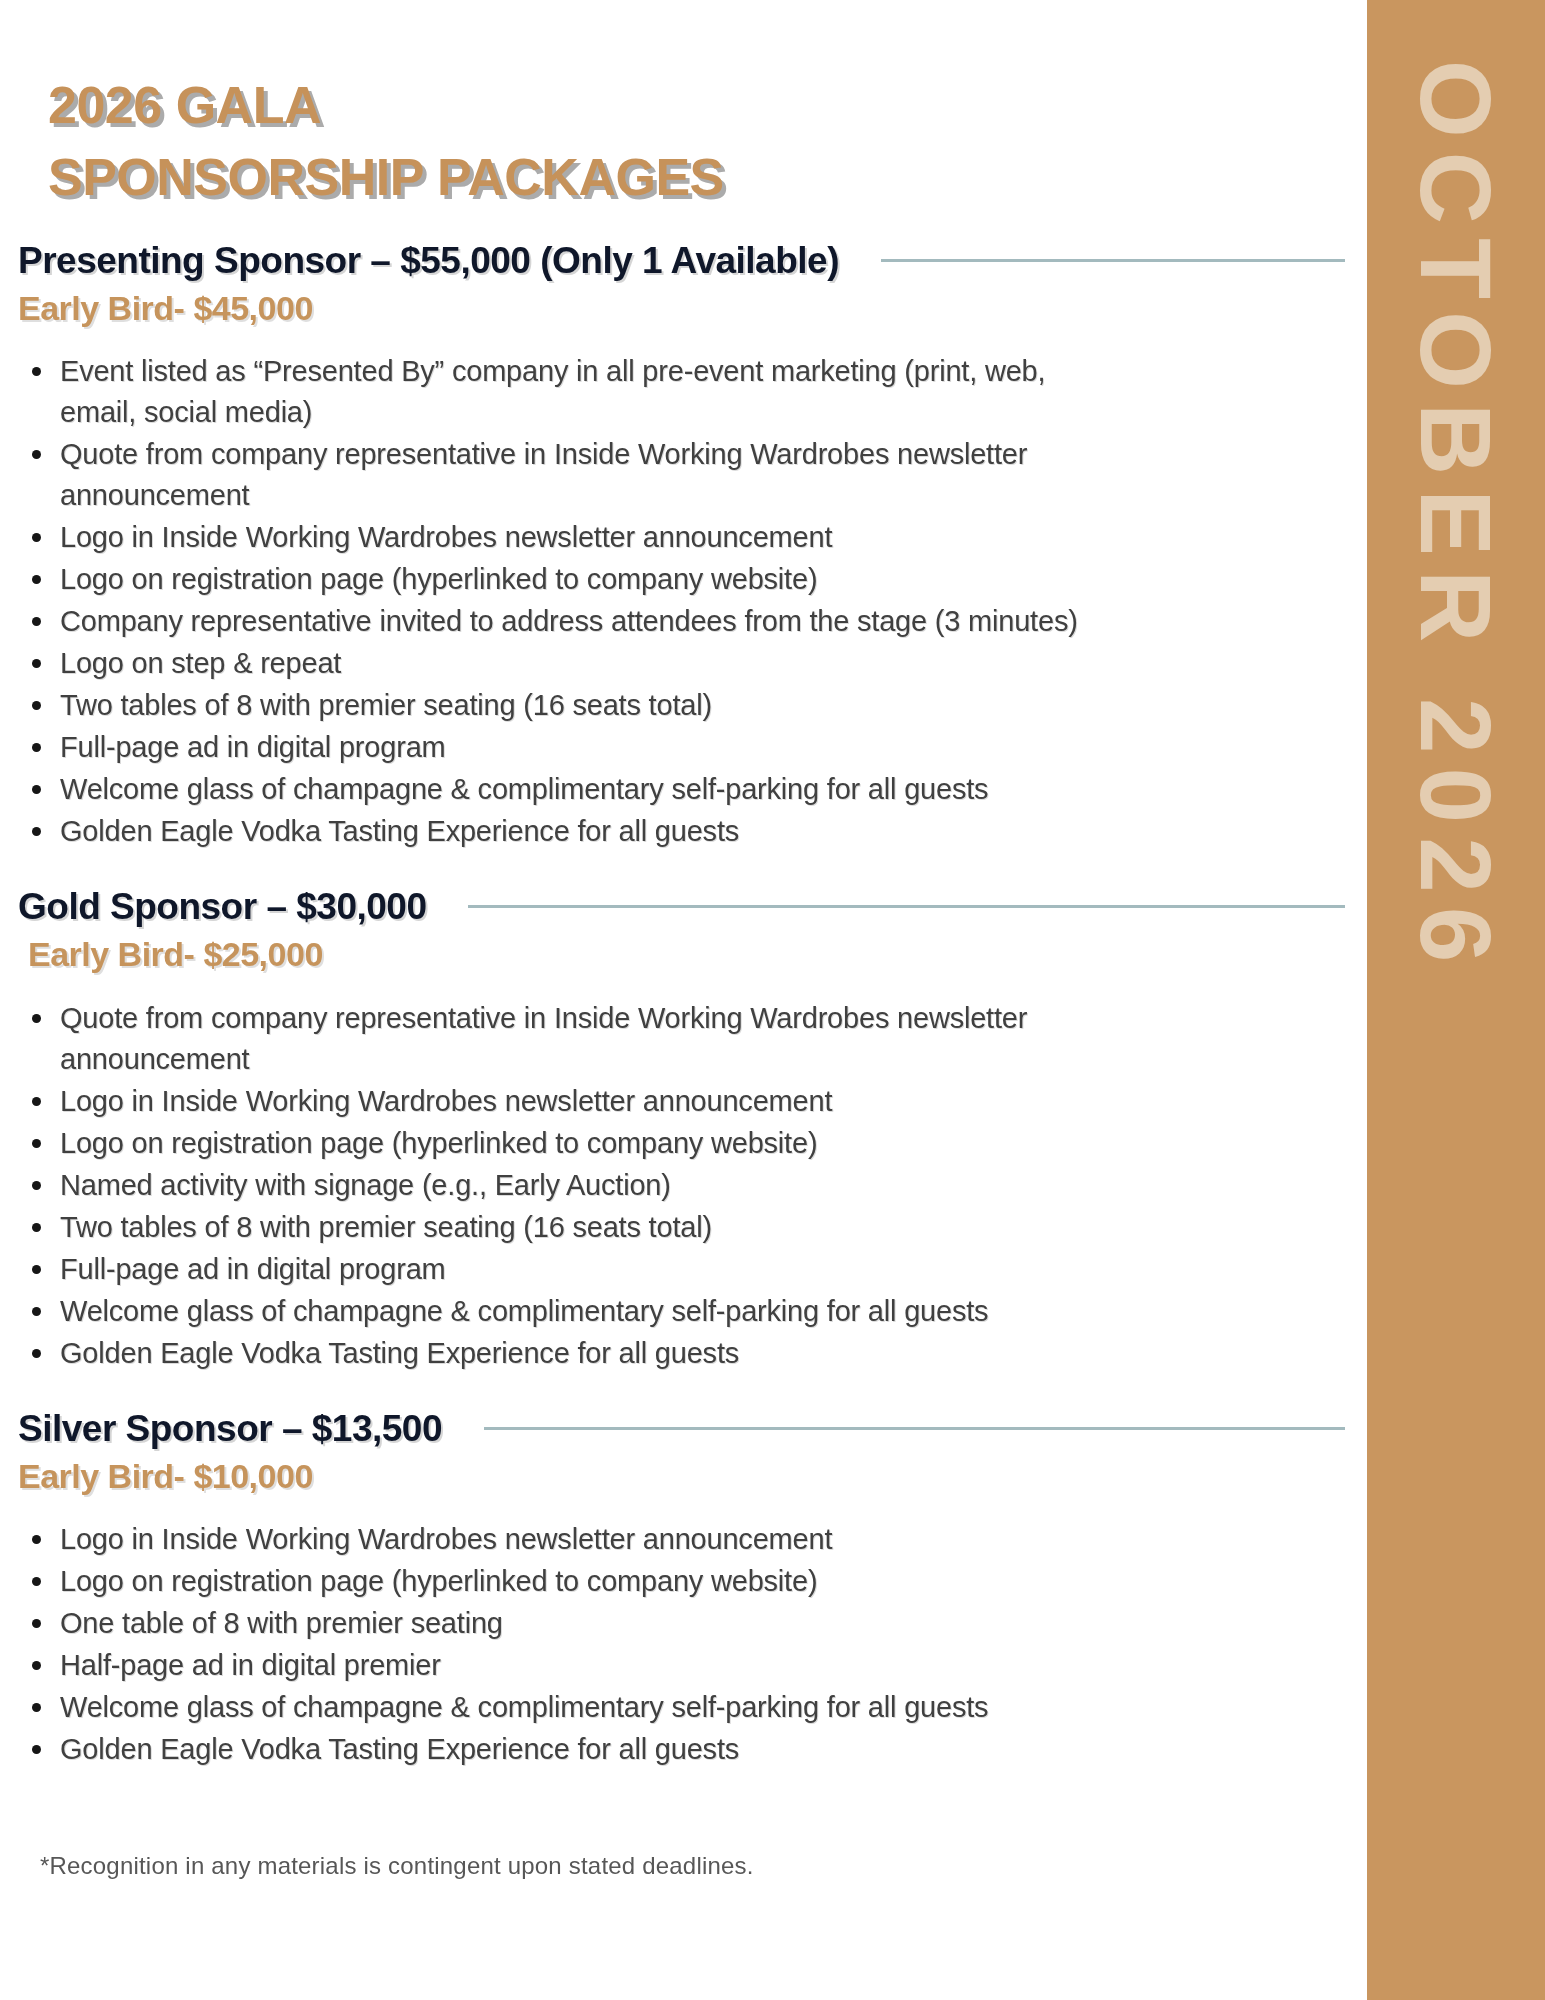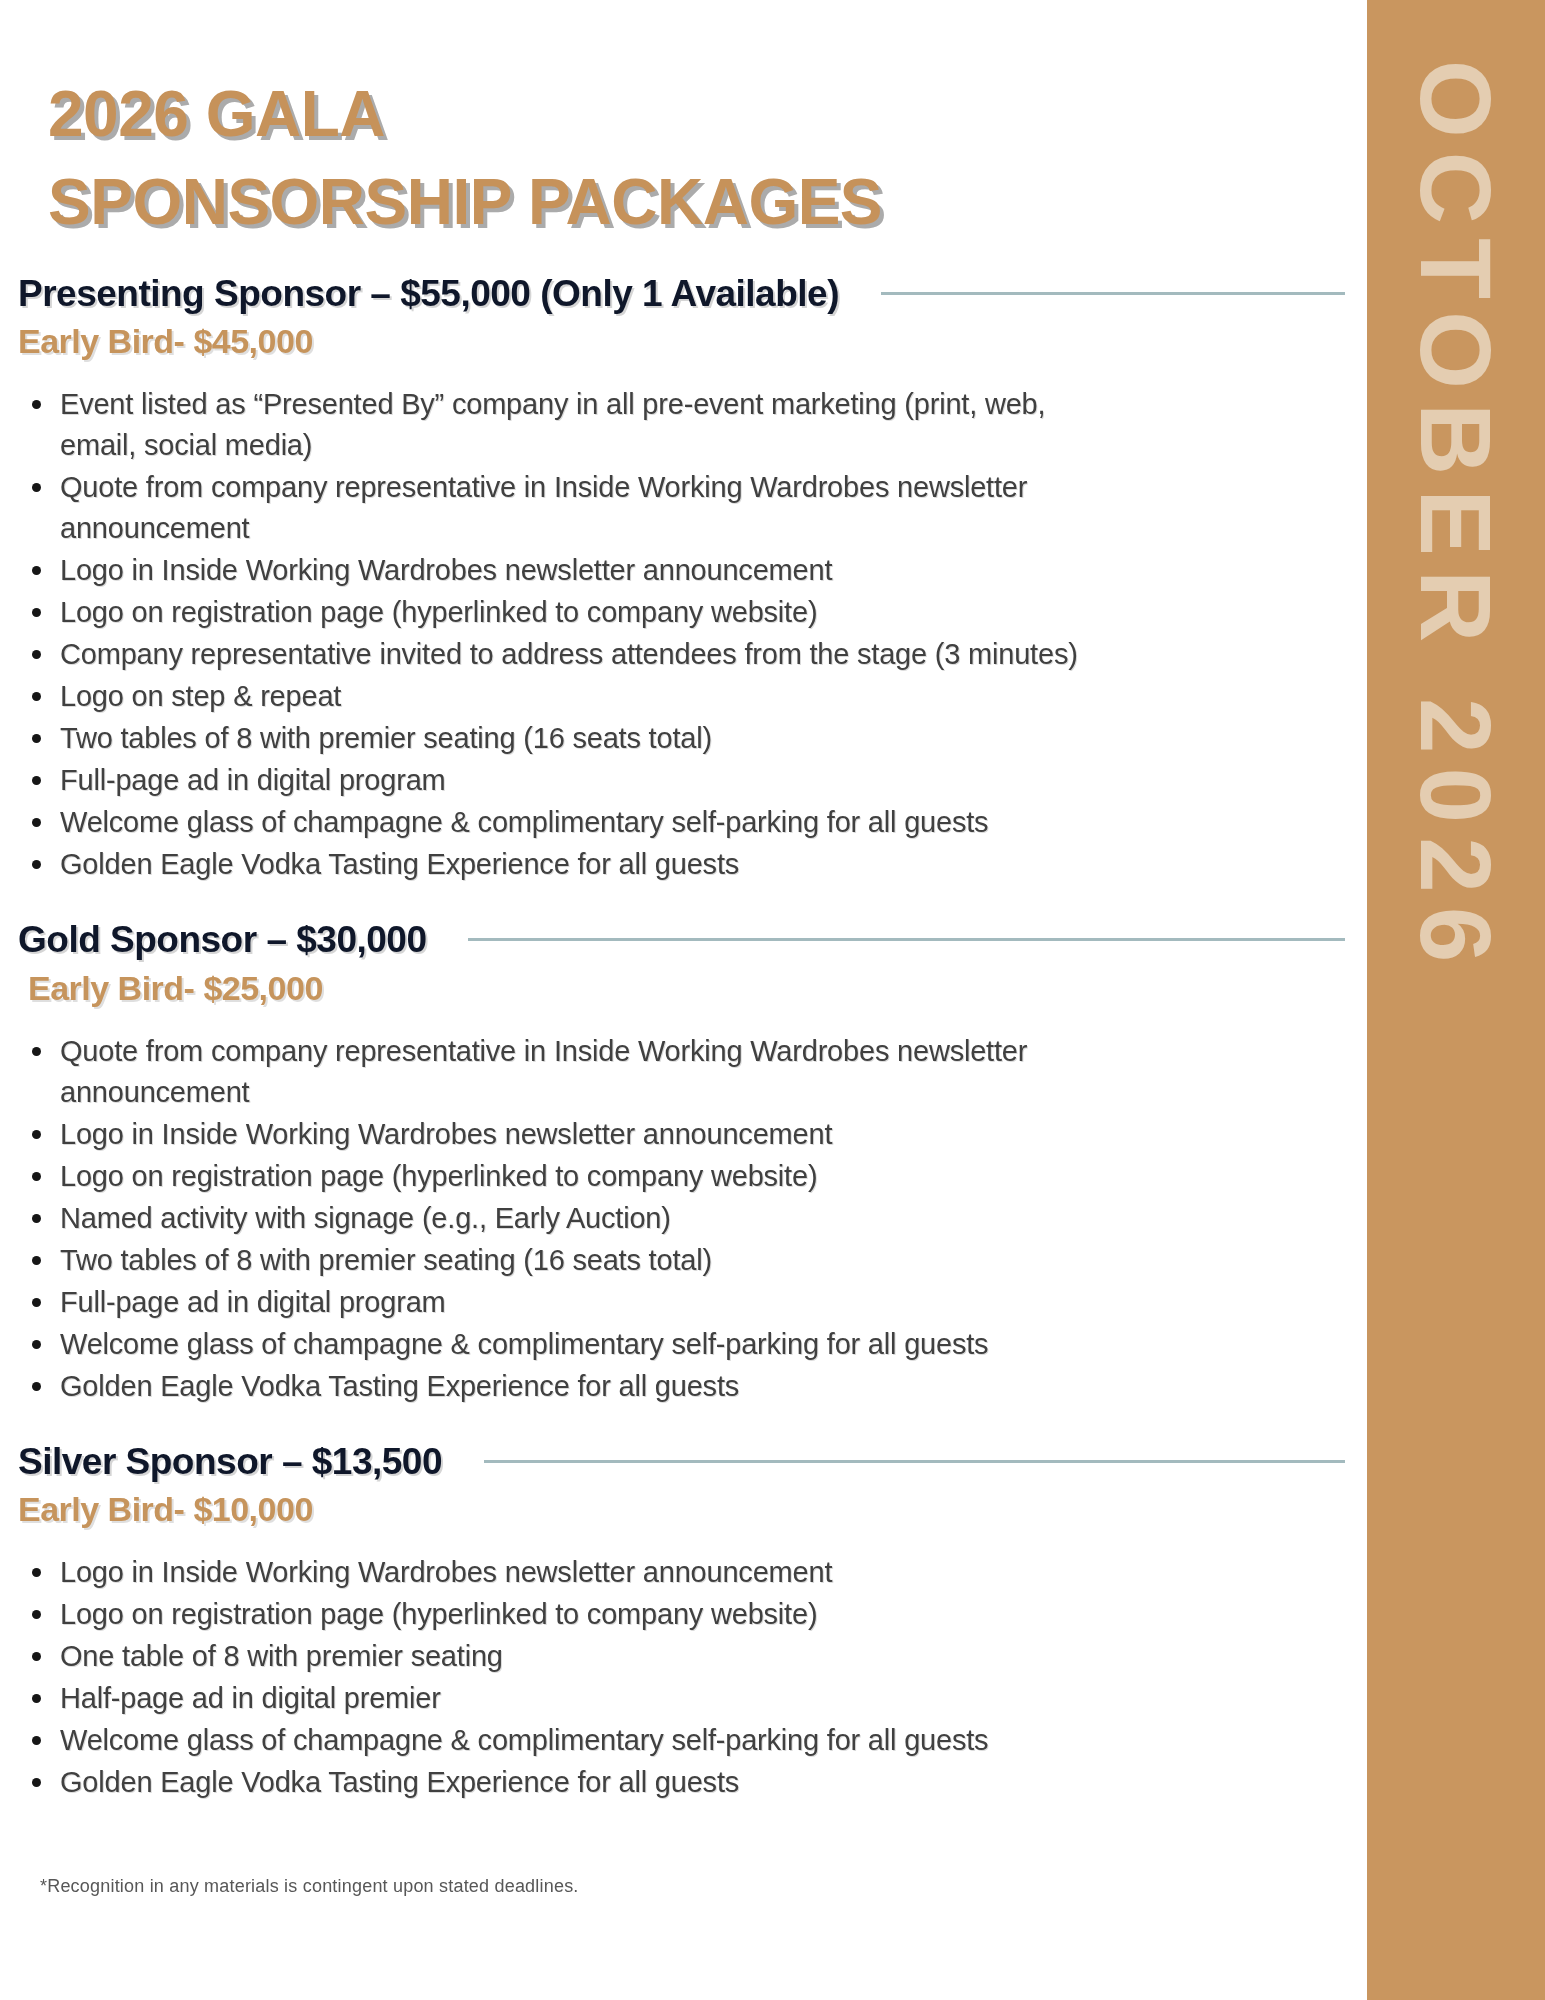--- a/index.html
+++ b/index.html
@@ -39,21 +39,21 @@
   
   .content {
     position: relative;
     box-sizing: border-box;
     width: 1345px;
     padding: 70px 0 0 18px;
   }
 
   .title {
     margin: 0 0 0 30px;
-    font-size: 64px;
+    font-size: 52px;
     line-height: 1.38;
     font-weight: 700;
     letter-spacing: -0.5px;
     color: #C6925A;
     text-shadow: 4px 4px 0 #ABABAB;
   }
   .title-line { display: block; }
 
   .pkg { margin: 26px 0 0 0; }
   .pkg + .pkg { margin-top: 34px; }
@@ -110,24 +110,23 @@
     position: absolute;
     left: 14px; top: 16px;
     width: 9px; height: 9px;
     border-radius: 50%;
     background: #161616;
   }
 
   .footnote {
     position: absolute;
     left: 40px; top: 1852px;
-    font-size: 18px;
+    font-size: 24px;
     letter-spacing: 0.2px;
     color: #575757;
-    margin-top: 24px;
   }
 </style>
 </head>
 <body>
 
 <div class="page">
 
   <main class="content">
 
     <h1 class="title">

